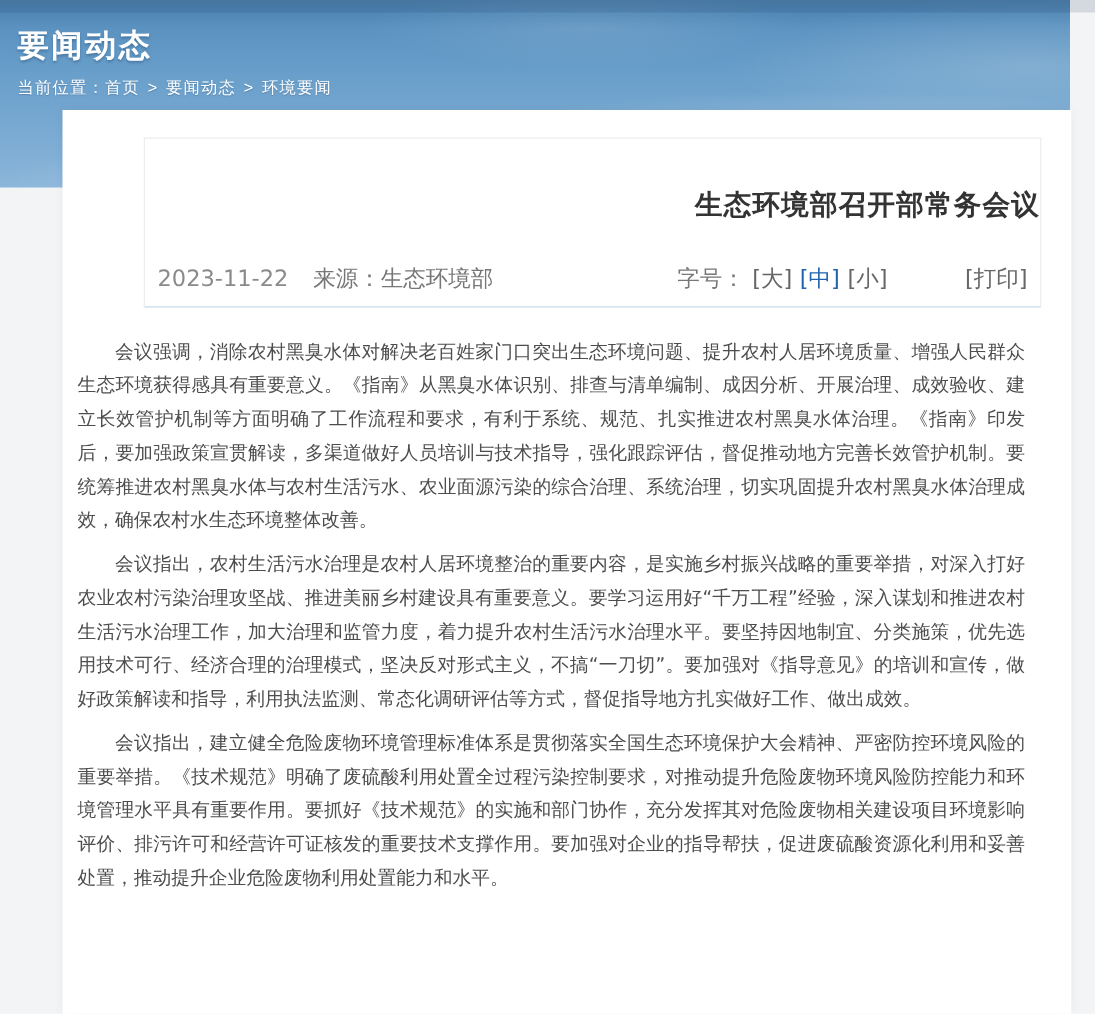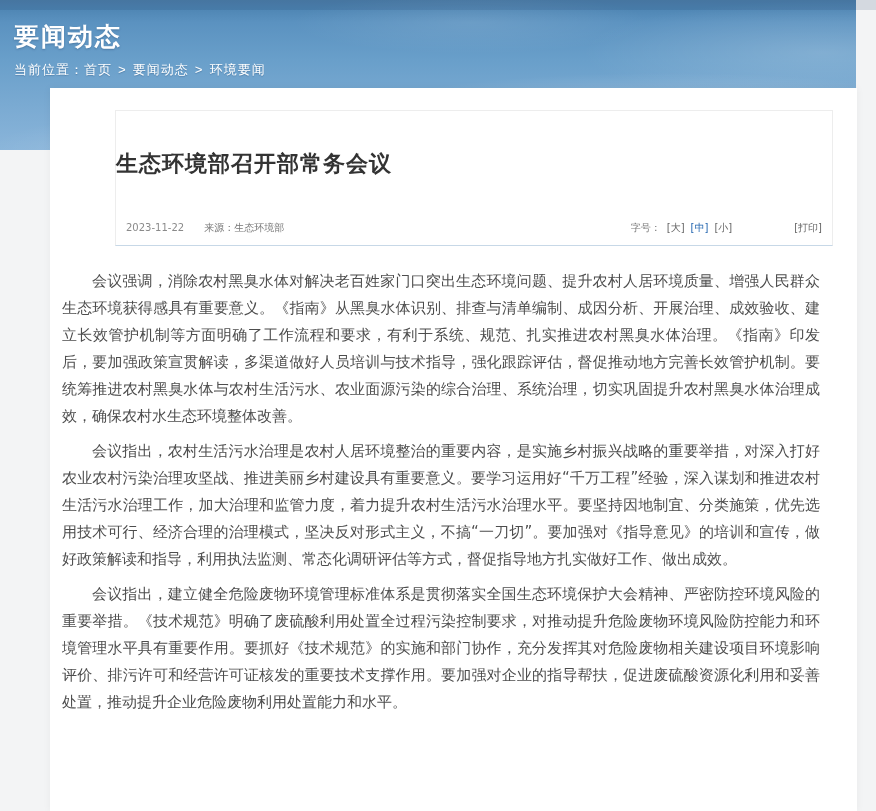--- a/index.html
+++ b/index.html
@@ -44,28 +44,28 @@
   
   .title-box{
     position:absolute;left:65px;top:22px;width:718px;height:136px;
     box-sizing:border-box;
     border:1px solid #ededed;
     border-bottom:1px solid #c7d8e7;
     background:#ffffff;
   }
   .article-title{
     margin:38px 0 0 0;
-    text-align:left;
+    text-align:right;
     font-size:22px;font-weight:bold;color:#333333;
     letter-spacing:1px;
   }
   .meta{
     position:absolute;left:10px;right:10px;bottom:10px;
     display:flex;justify-content:space-between;align-items:center;
-    font-size:10px;color:#888888;
+    font-size:18px;color:#888888;
   }
   .meta-left .date{margin-right:20px;color:#8a8a8a;}
   .meta-left .src{color:#777777;}
   .meta-right{display:flex;align-items:center;}
   .meta-right .fs-label{color:#777777;}
   .fs-btn{color:#666666;margin-left:6px;cursor:pointer;text-decoration:none;}
   .fs-btn.active{color:#1f63ae;}
   .print-btn{color:#666666;margin-left:30px;cursor:pointer;text-decoration:none;padding-left:32px;}
   
   .article-body{

